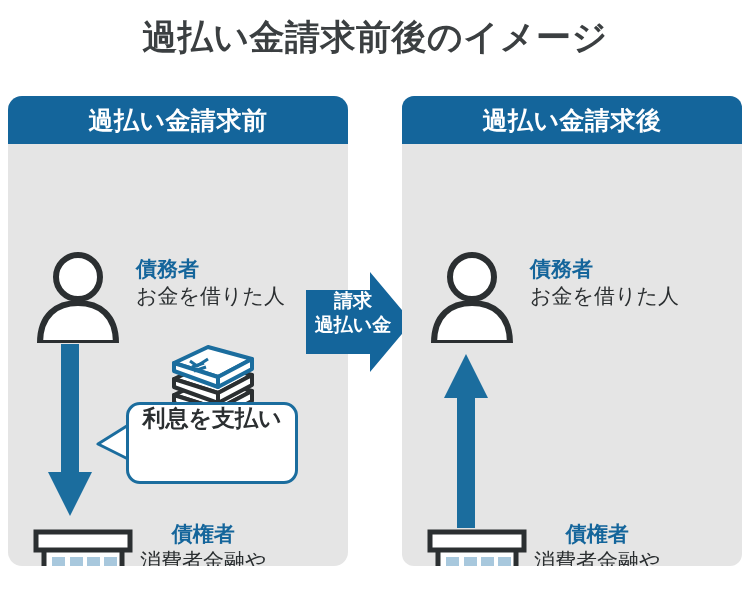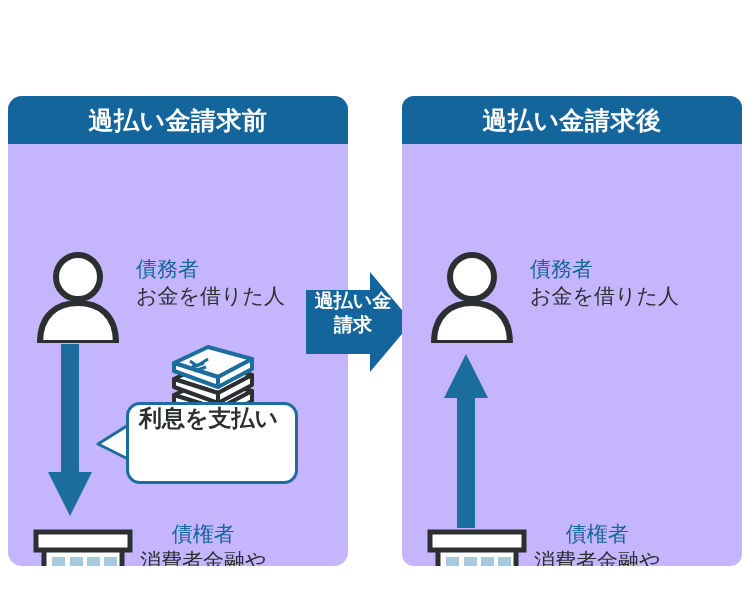--- a/index.html
+++ b/index.html
@@ -34,21 +34,21 @@
     color: #3b3f41;
     white-space: nowrap;
   }
 
   
   .panel {
     position: absolute;
     top: 96px;
     width: 340px;
     height: 470px;
-    background: #c4b5fd;
+    background: #e5e5e5;
     border-radius: 14px;
     overflow: hidden;
   }
   .panel.left  { left: 8px; }
   .panel.right { left: 402px; border-radius: 12px; }
 
   .panel-header {
     position: absolute;
     left: 0; top: 0;
     width: 340px;
@@ -75,21 +75,21 @@
 
   .role-text {
     position: absolute;
     font-size: 21px;
     line-height: 26px;
     color: #2b2f31;
     white-space: nowrap;
   }
   .role-title {
     font-size: 21px;
-    font-weight: normal;
+    font-weight: bold;
     color: #14659b;
     display: block;
     line-height: 27px;
   }
   .role-sub { display: block; }
 
   .debtor-text { left: 128px; top: 160px; }
 
   
   .building-icon {
@@ -118,21 +118,21 @@
   .money-left  { left: 152px; top: 243px; }
 
   
   .bubble {
     position: absolute;
     background: #ffffff;
     border: 3px solid #1b6d9e;
     border-radius: 14px;
     box-sizing: border-box;
     display: flex;
-    flex-direction: row;
+    flex-direction: column;
     justify-content: flex-start;
   }
   .bubble-left {
     left: 118px;
     top: 306px;
     width: 172px;
     height: 82px;
     padding: 0 10px;
   }
   .bubble-line {
@@ -166,20 +166,21 @@
     font-weight: bold;
     line-height: 24px;
     white-space: nowrap;
   }
 </style>
 </head>
 <body>
 
 <div id="infographic">
 
+  <div class="page-title">過払い金請求前後のイメージ</div>
 
   <div class="panel left">
 
     <div class="panel-header">
       <span class="panel-header-label">過払い金請求前</span>
     </div>
 
     <span class="person-icon">
       <svg width="96" height="92" viewBox="0 0 96 92">
         <circle cx="48" cy="26" r="22" fill="#ffffff" stroke="#2b2f31" stroke-width="6"></circle>
@@ -273,22 +274,22 @@
 
     </div>
   </div>
 
   <span class="center-arrow">
     <svg width="106" height="100" viewBox="0 0 106 100">
       <polygon points="0,18 64,18 64,0 106,50 64,100 64,82 0,82" fill="#14659b"></polygon>
     </svg>
   </span>
   <div class="center-arrow-text">
+    <div>請求</div>
     <div>過払い金</div>
-    <div>請求</div>
   </div>
 
   <div class="panel right">
 
     <div class="panel-header">
       <span class="panel-header-label">過払い金請求後</span>
     </div>
 
     <span class="person-icon">
       <svg width="96" height="92" viewBox="0 0 96 92">

